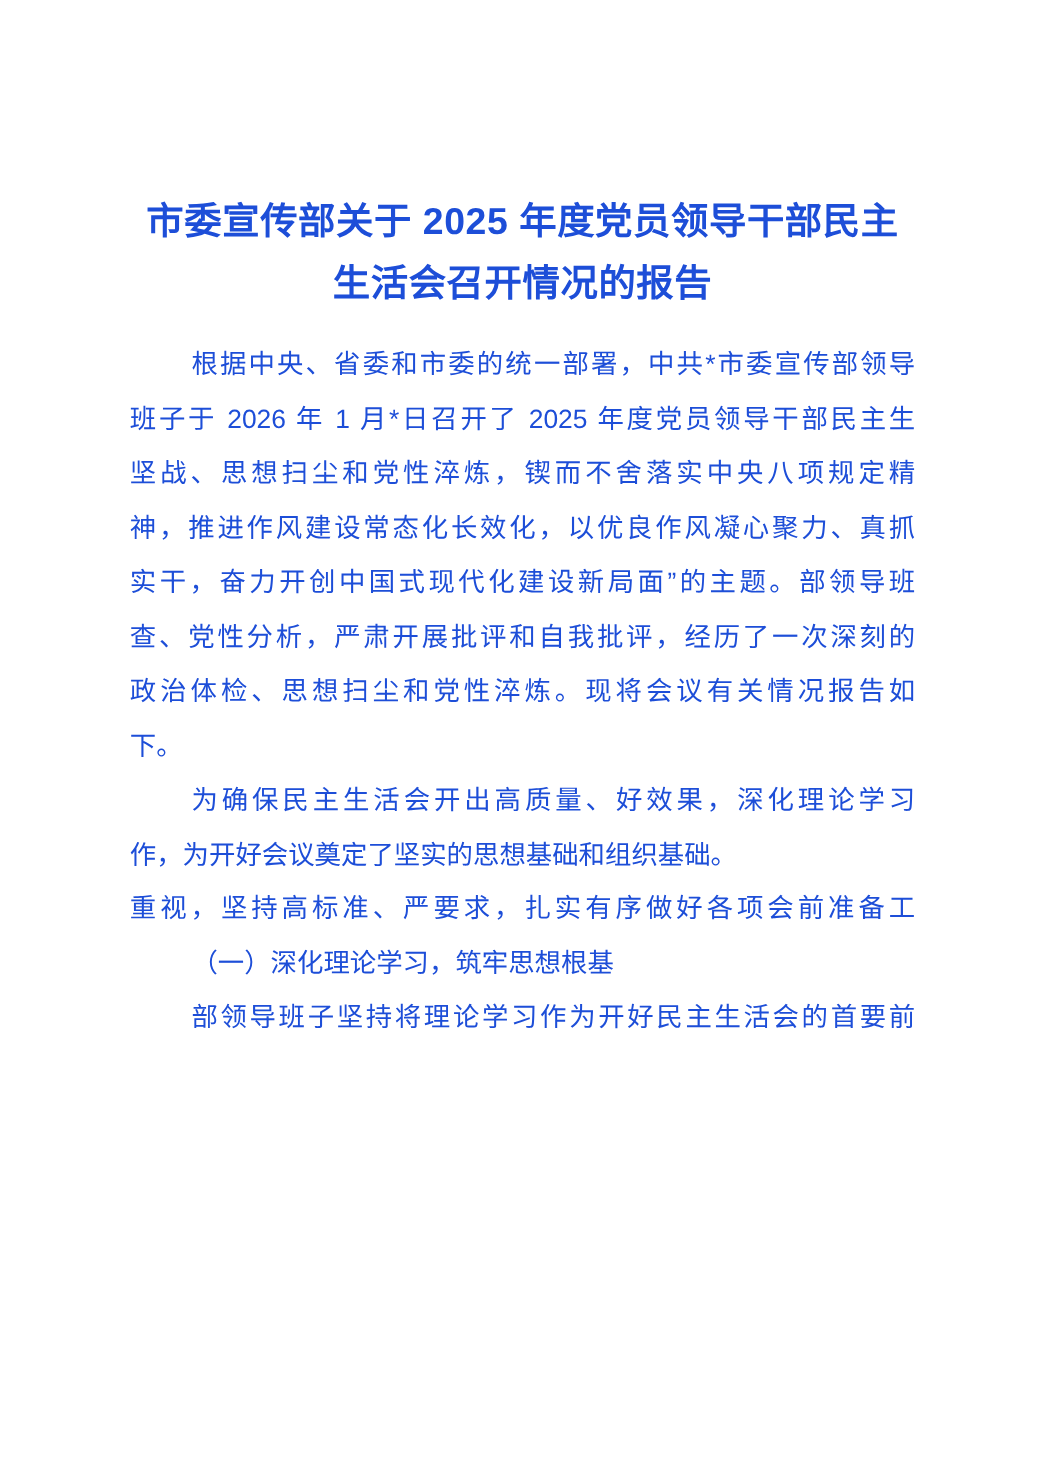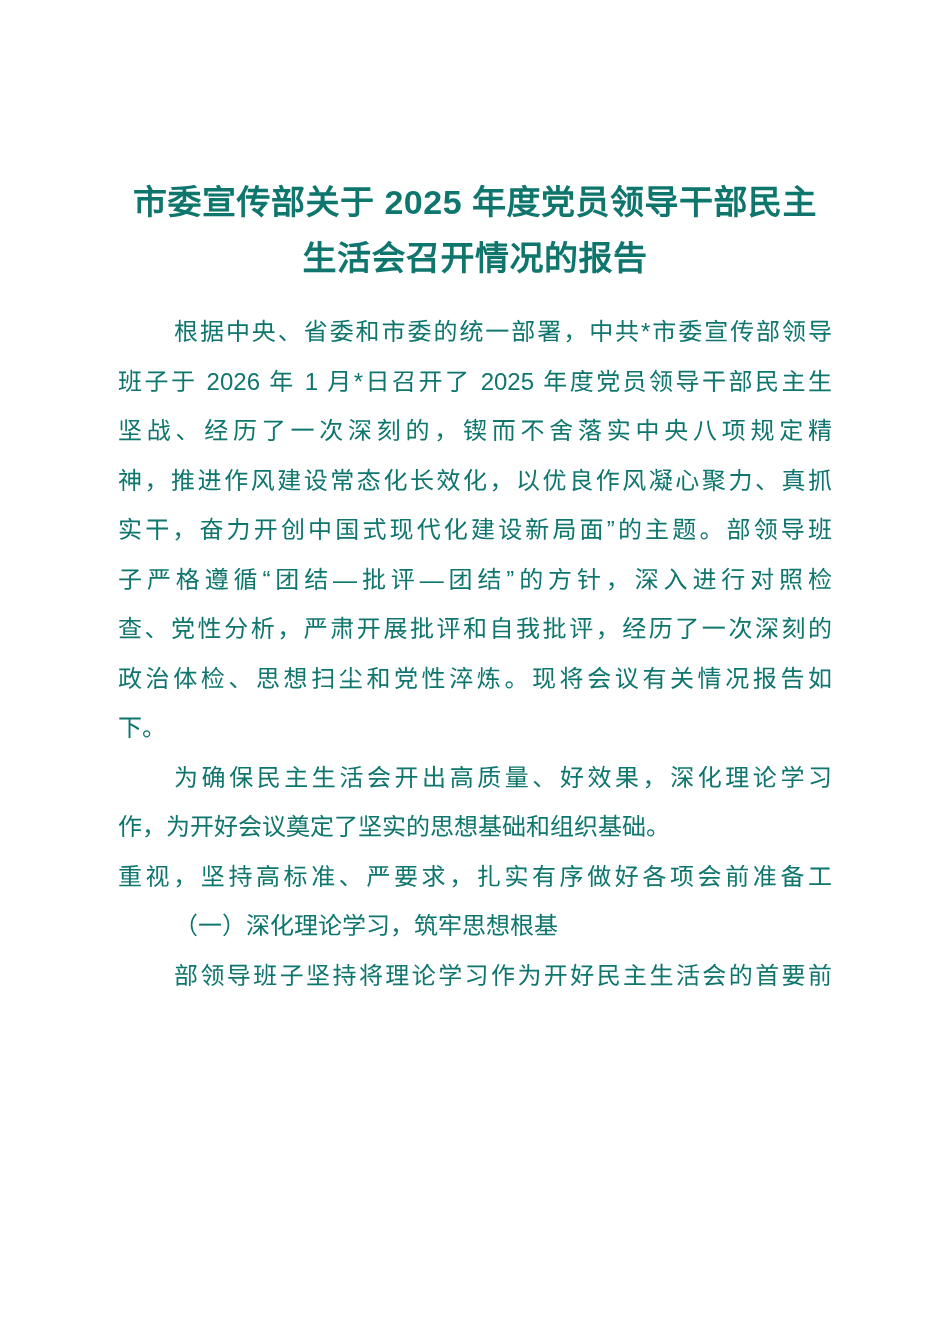--- a/index.html
+++ b/index.html
@@ -5,21 +5,21 @@
   html, body {
     margin: 0;
     padding: 0;
     background: #ffffff;
   }
   .page {
     position: relative;
     width: 950px;
     height: 1344px;
     background: #ffffff;
-    color: #0f766e;
+    color: #1d4ed8;
     font-family: "Liberation Sans", "DejaVu Sans", sans-serif;
     overflow: hidden;
     box-sizing: border-box;
   }
   .doc-title {
     margin: 0 118px;
     padding-top: 174px;
     font-size: 34px;
     font-weight: bold;
     line-height: 56px;
@@ -66,24 +66,23 @@
   <h1 class="doc-title">
     <span class="tline">市委宣传部关于 2025 年度党员领导干部民主</span>
     <span class="tline">生活会召开情况的报告</span>
   </h1>
 
   <div class="doc-body">
 
     <div class="para">
       <div class="ln j ind">根据中央、省委和市委的统一部署，中共*市委宣传部领导</div>
       <div class="ln j">班子于 2026 年 1 月*日召开了 2025 年度党员领导干部民主生</div>
-      <div class="ln j">坚战、经历了一次深刻的，锲而不舍落实中央八项规定精</div>
+      <div class="ln j">坚战、思想扫尘和党性淬炼，锲而不舍落实中央八项规定精</div>
       <div class="ln j">神，推进作风建设常态化长效化，以优良作风凝心聚力、真抓</div>
       <div class="ln j">实干，奋力开创中国式现代化建设新局面”的主题。部领导班</div>
-      <div class="ln j">子严格遵循“团结—批评—团结”的方针，深入进行对照检</div>
       <div class="ln j">查、党性分析，严肃开展批评和自我批评，经历了一次深刻的</div>
       <div class="ln j">政治体检、思想扫尘和党性淬炼。现将会议有关情况报告如</div>
       <div class="ln">下。</div>
     </div>
 
 
     <div class="para">
       <div class="ln j ind">为确保民主生活会开出高质量、好效果，深化理论学习</div>
       <div class="ln">作，为开好会议奠定了坚实的思想基础和组织基础。</div>
       <div class="ln j">重视，坚持高标准、严要求，扎实有序做好各项会前准备工</div>

